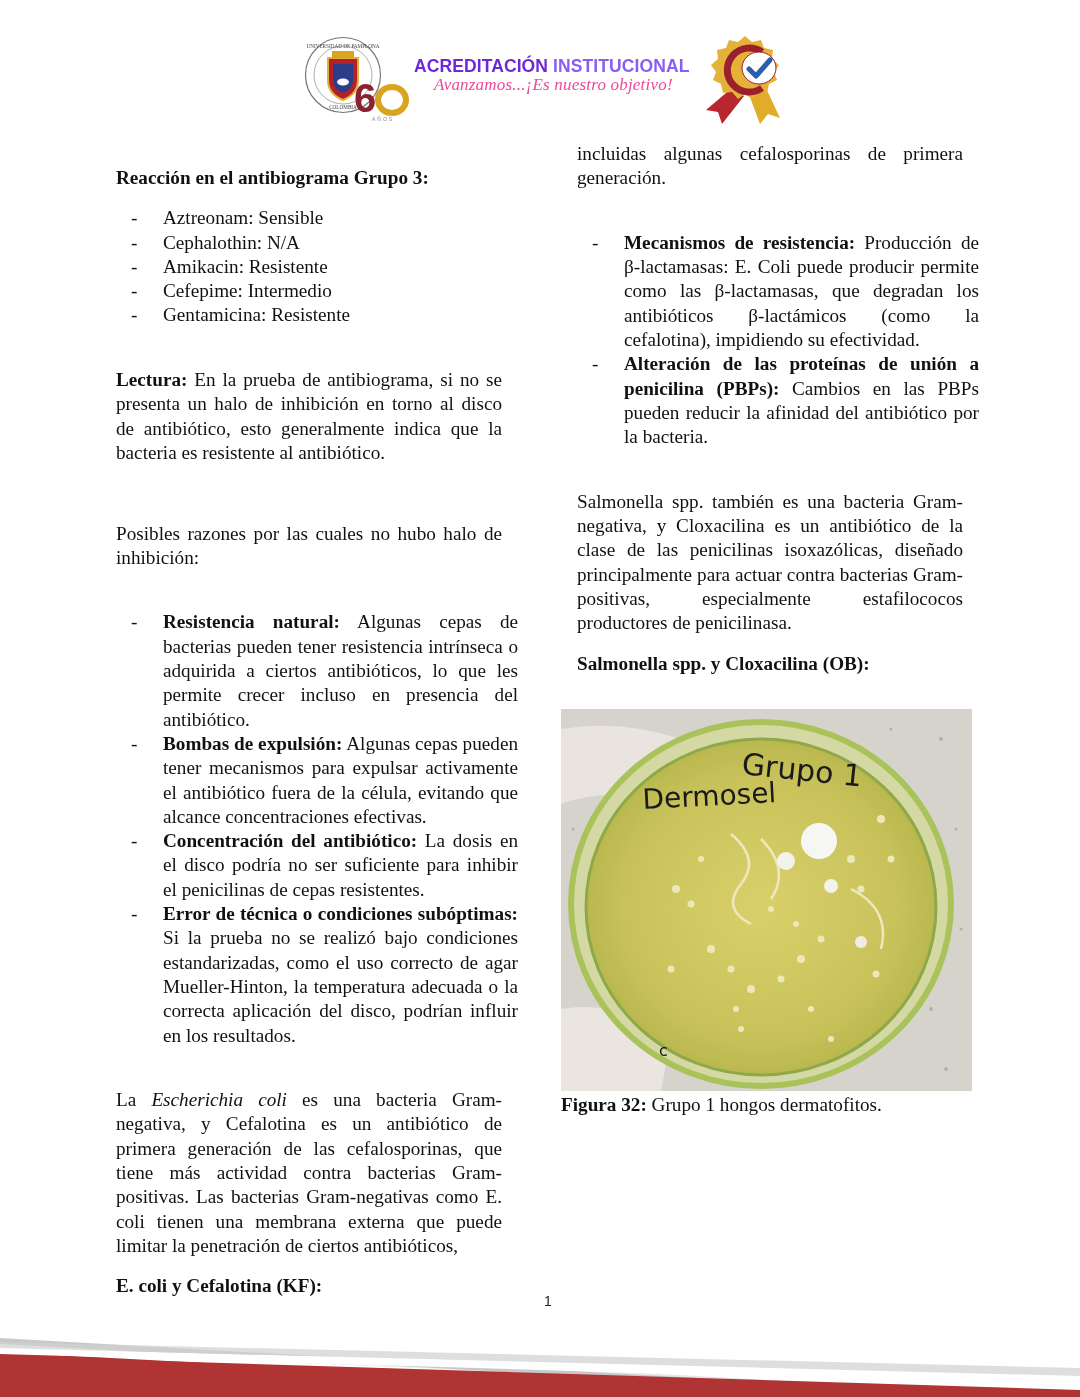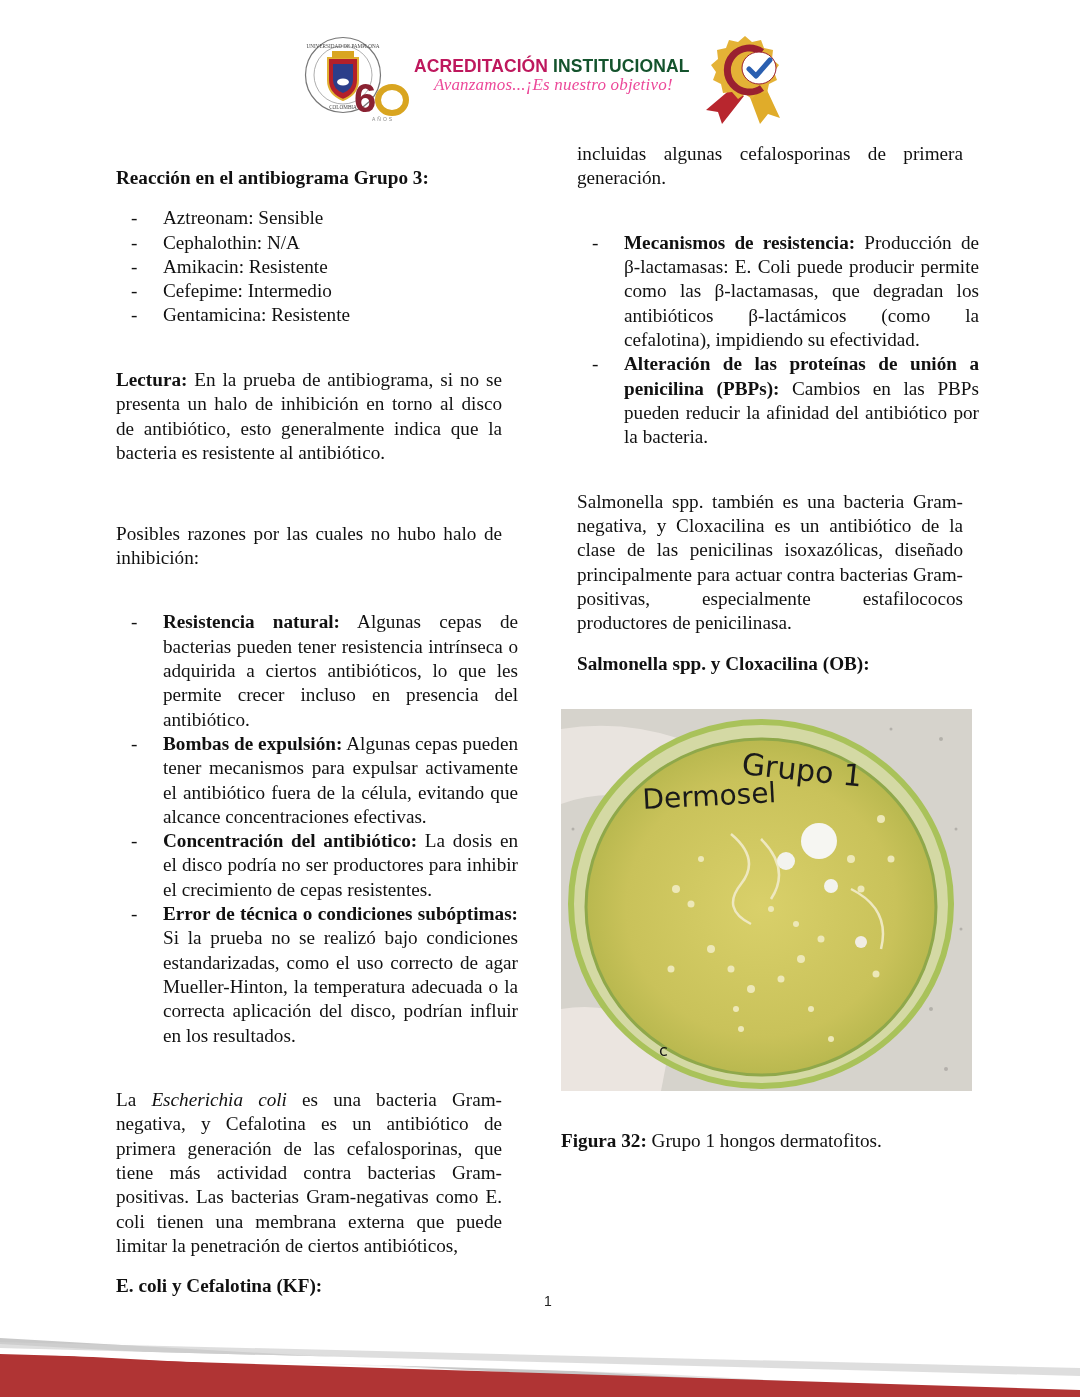--- a/index.html
+++ b/index.html
@@ -2,37 +2,37 @@
 <html><head>
 <meta charset="utf-8">
 <style>
   html, body { margin:0; padding:0; }
   body { width:1080px; height:1397px; position:relative; background:#ffffff; overflow:hidden;
          font-family:"Liberation Serif", "DejaVu Serif", serif; color:#111; }
   .header { position:absolute; left:0; top:30px; width:1080px; height:100px; }
   .seal { position:absolute; left:304px; top:36px; width:78px; height:78px; }
   .sixty { position:absolute; left:354px; top:78px; width:56px; height:44px; }
   .acred-title { position:absolute; left:414px; top:56px; font-family:"Liberation Sans", sans-serif; font-weight:bold; font-size:17.5px; letter-spacing:0.1px; }
-  .acred-title .g { color:#be185d; }
-  .acred-title .r { color:#14532d; }
+  .acred-title .g { color:#6d28d9; }
+  .acred-title .r { color:#8b5cf6; }
   .acred-motto { position:absolute; left:434px; top:75px; font-family:Liberation Serif, serif; font-style:italic; font-size:17px; color:#ec4899; letter-spacing:0.2px; }
   .badge { position:absolute; left:700px; top:32px; width:90px; height:92px; }
 
   .col { position:absolute; font-size:19.2px; line-height:24.3px; text-align:justify; }
   .col-left { left:100px; top:150px; width:418px; }
   .col-right { left:561px; top:126px; width:418px; }
   p { margin:16px; }
   .gap { height:24.3px; }
   .dash-item { position:relative; padding-left:63px; }
   .dash-item .dash { position:absolute; left:31px; top:0; }
   .simple-list .dash-item { text-align:left; }
   b { font-weight:bold; }
   .numhead { padding-left:32px; font-weight:bold; }
   .photo { position:absolute; left:561px; top:709px; width:411px; height:382px; overflow:hidden; }
-  .caption { position:absolute; left:561px; top:1093px; font-size:19.2px; line-height:24px;margin-top:36px; }
+  .caption { position:absolute; left:561px; top:1093px; font-size:19.2px; line-height:24px; }
   .page-num { position:absolute; left:544px; top:1293px; font-family:"Liberation Sans", sans-serif; font-size:14px; color:#222; }
   .footer { position:absolute; left:0; top:1320px; width:1080px; height:77px; }
 </style>
 </head>
 <body>
 
 <div class="header"></div>
 
 <svg class="seal" viewBox="0 0 78 78">
   <circle cx="39" cy="39" r="37.5" fill="#fff" stroke="#777" stroke-width="1.2"></circle>
@@ -76,21 +76,21 @@
     <div class="dash-item"><span class="dash">-</span><span>Gentamicina: Resistente</span></div>
   </div>
   <div class="gap"></div>
   <p><b>Lectura:</b><span> En la prueba de antibiograma, si no se presenta un halo de inhibición en torno al disco de antibiótico, esto generalmente indica que la bacteria es resistente al antibiótico.</span></p>
   <div class="gap"></div>
   <p>Posibles razones por las cuales no hubo halo de inhibición:</p>
   <div class="gap"></div>
   <div>
     <div class="dash-item"><span class="dash">-</span><b>Resistencia natural:</b><span> Algunas cepas de bacterias pueden tener resistencia intrínseca o adquirida a ciertos antibióticos, lo que les permite crecer incluso en presencia del antibiótico.</span></div>
     <div class="dash-item"><span class="dash">-</span><b>Bombas de expulsión:</b><span> Algunas cepas pueden tener mecanismos para expulsar activamente el antibiótico fuera de la célula, evitando que alcance concentraciones efectivas.</span></div>
-    <div class="dash-item"><span class="dash">-</span><b>Concentración del antibiótico:</b><span> La dosis en el disco podría no ser productores para inhibir el crecimiento de cepas resistentes.</span></div>
+    <div class="dash-item"><span class="dash">-</span><b>Concentración del antibiótico:</b><span> La dosis en el disco podría no ser suficiente para inhibir el penicilinas de cepas resistentes.</span></div>
     <div class="dash-item"><span class="dash">-</span><b>Error de técnica o condiciones subóptimas:</b><span> Si la prueba no se realizó bajo condiciones estandarizadas, como el uso correcto de agar Mueller-Hinton, la temperatura adecuada o la correcta aplicación del disco, podrían influir en los resultados.</span></div>
   </div>
   <div class="gap"></div>
   <p><span>La </span><i>Escherichia coli</i><span> es una bacteria Gram-negativa, y Cefalotina es un antibiótico de primera generación de las cefalosporinas, que tiene más actividad contra bacterias Gram-positivas. Las bacterias Gram-negativas como E. coli tienen una membrana externa que puede limitar la penetración de ciertos antibióticos,</span></p>
   <p><b>E. coli y Cefalotina (KF):</b></p>
 </div>
 
 <div class="col col-right">
   <p>incluidas algunas cefalosporinas de primera generación.</p>
   <div class="gap"></div>

